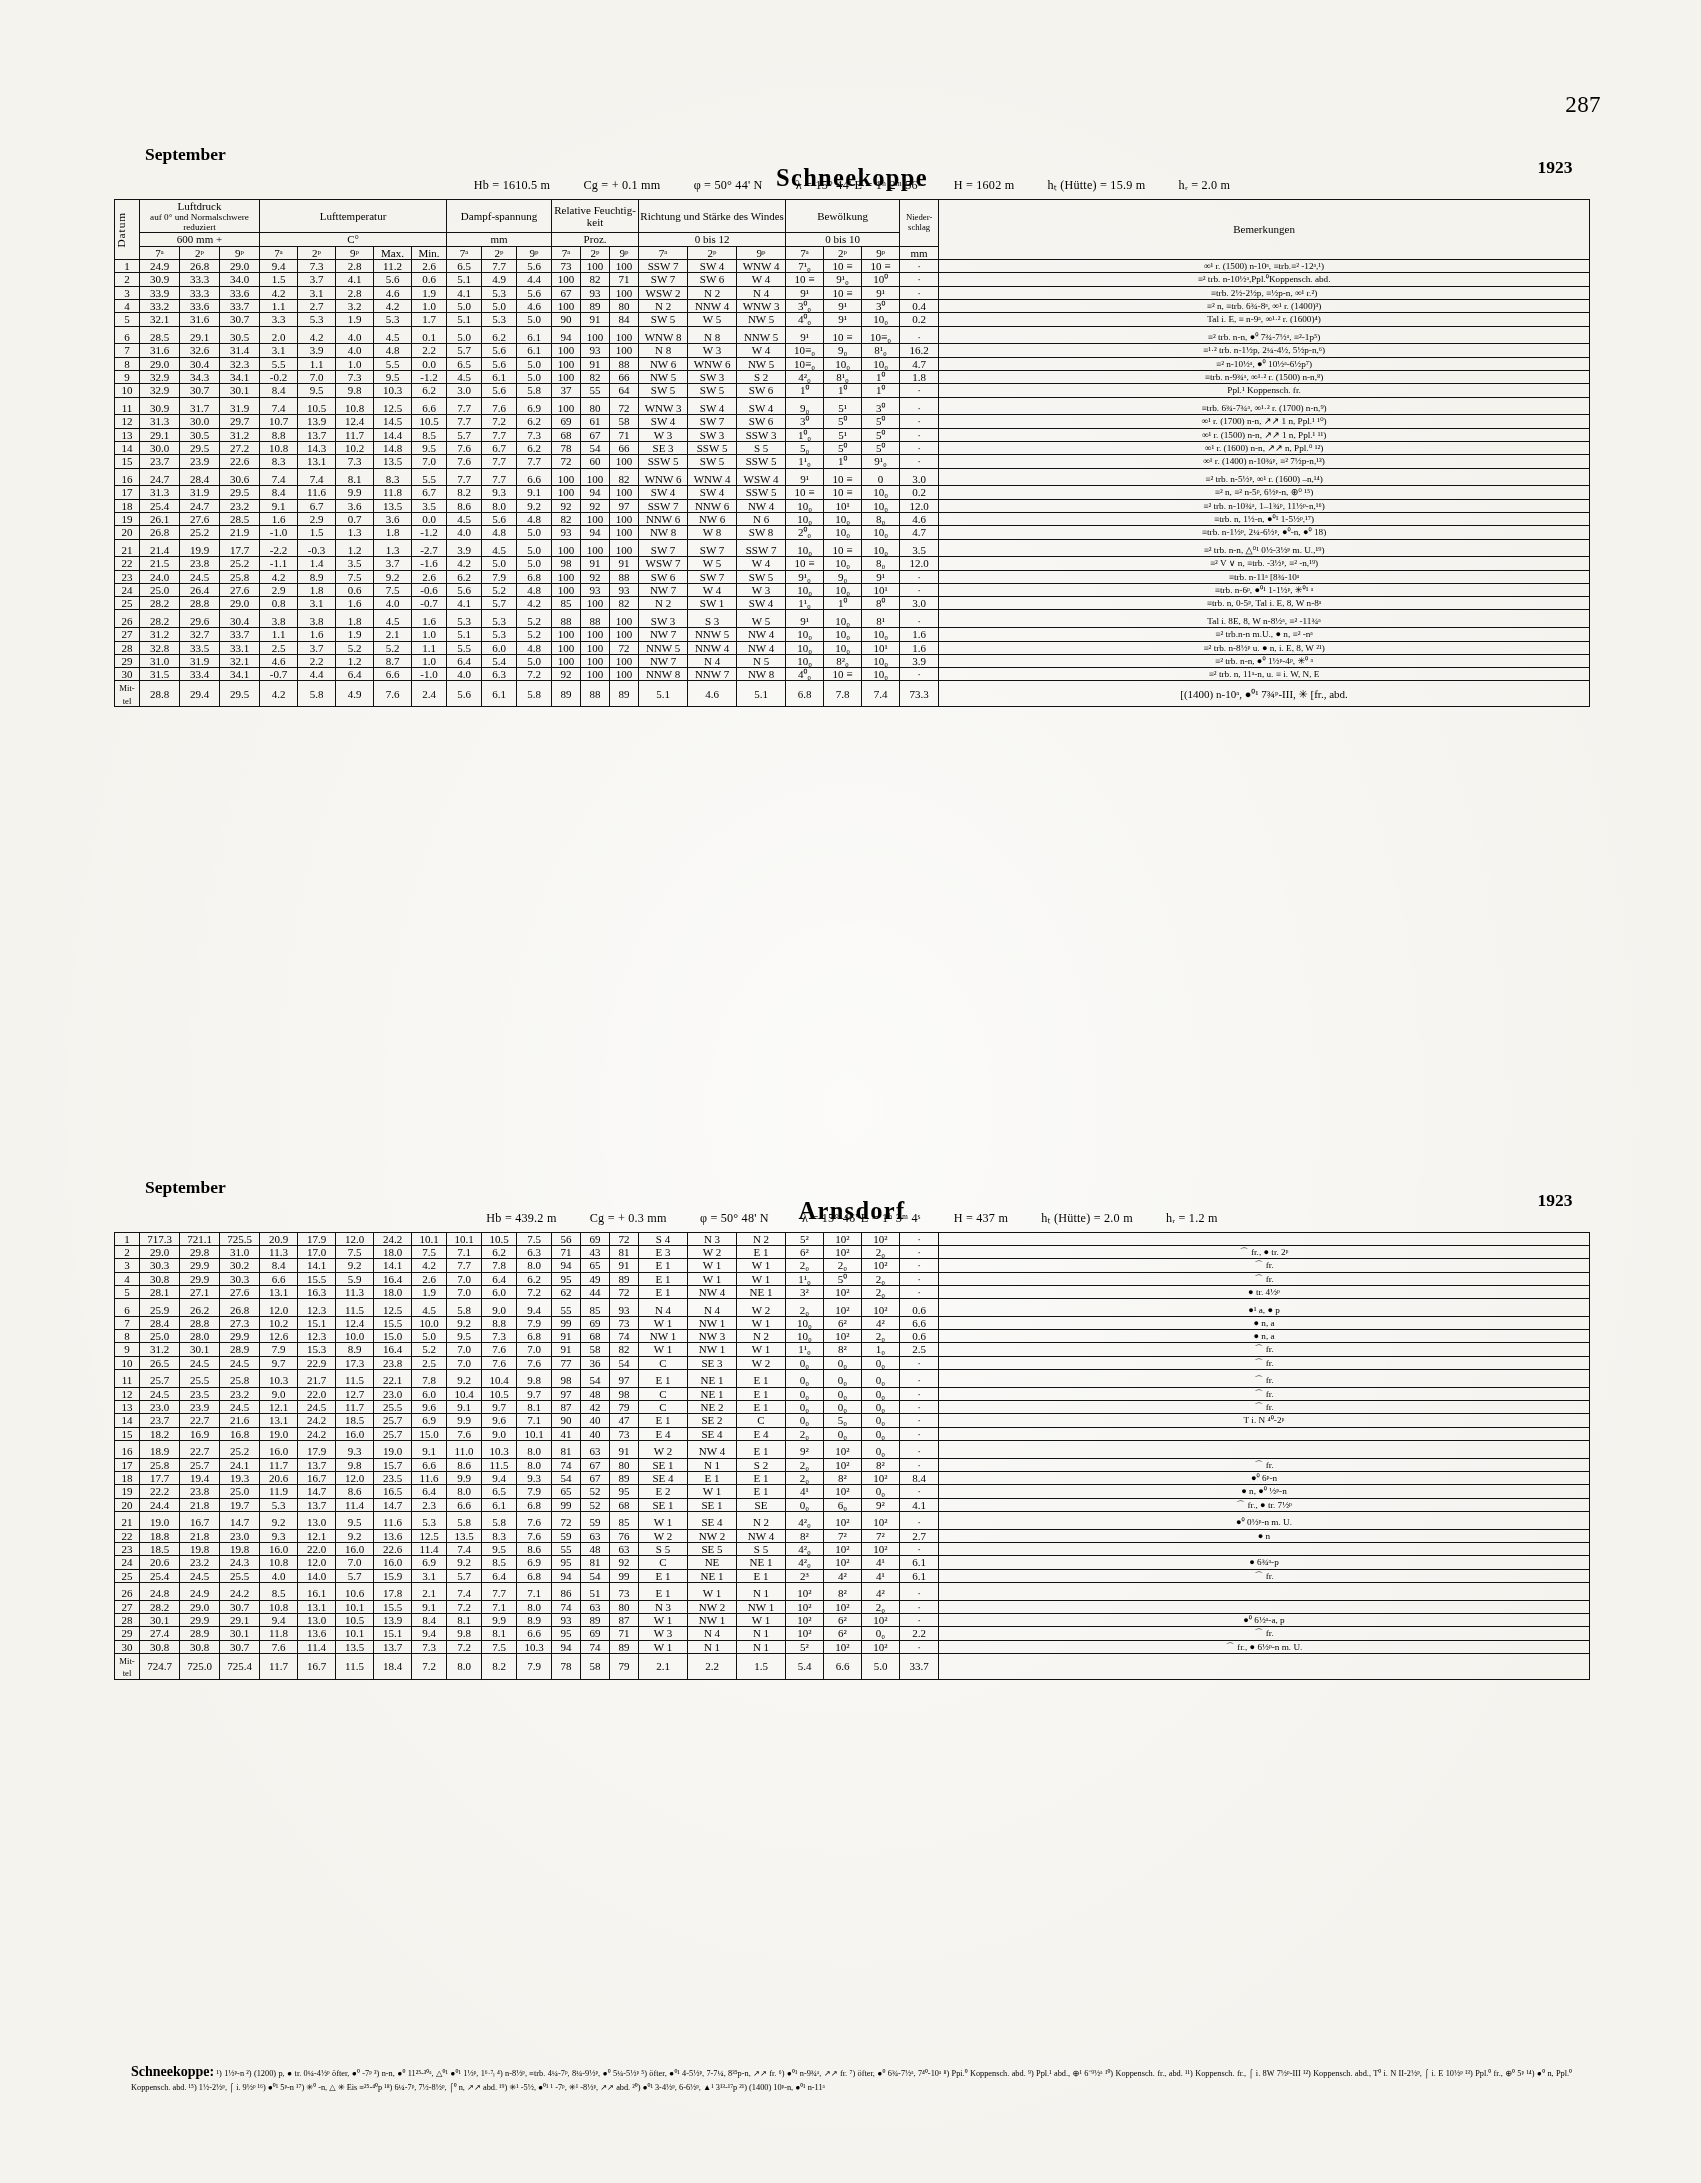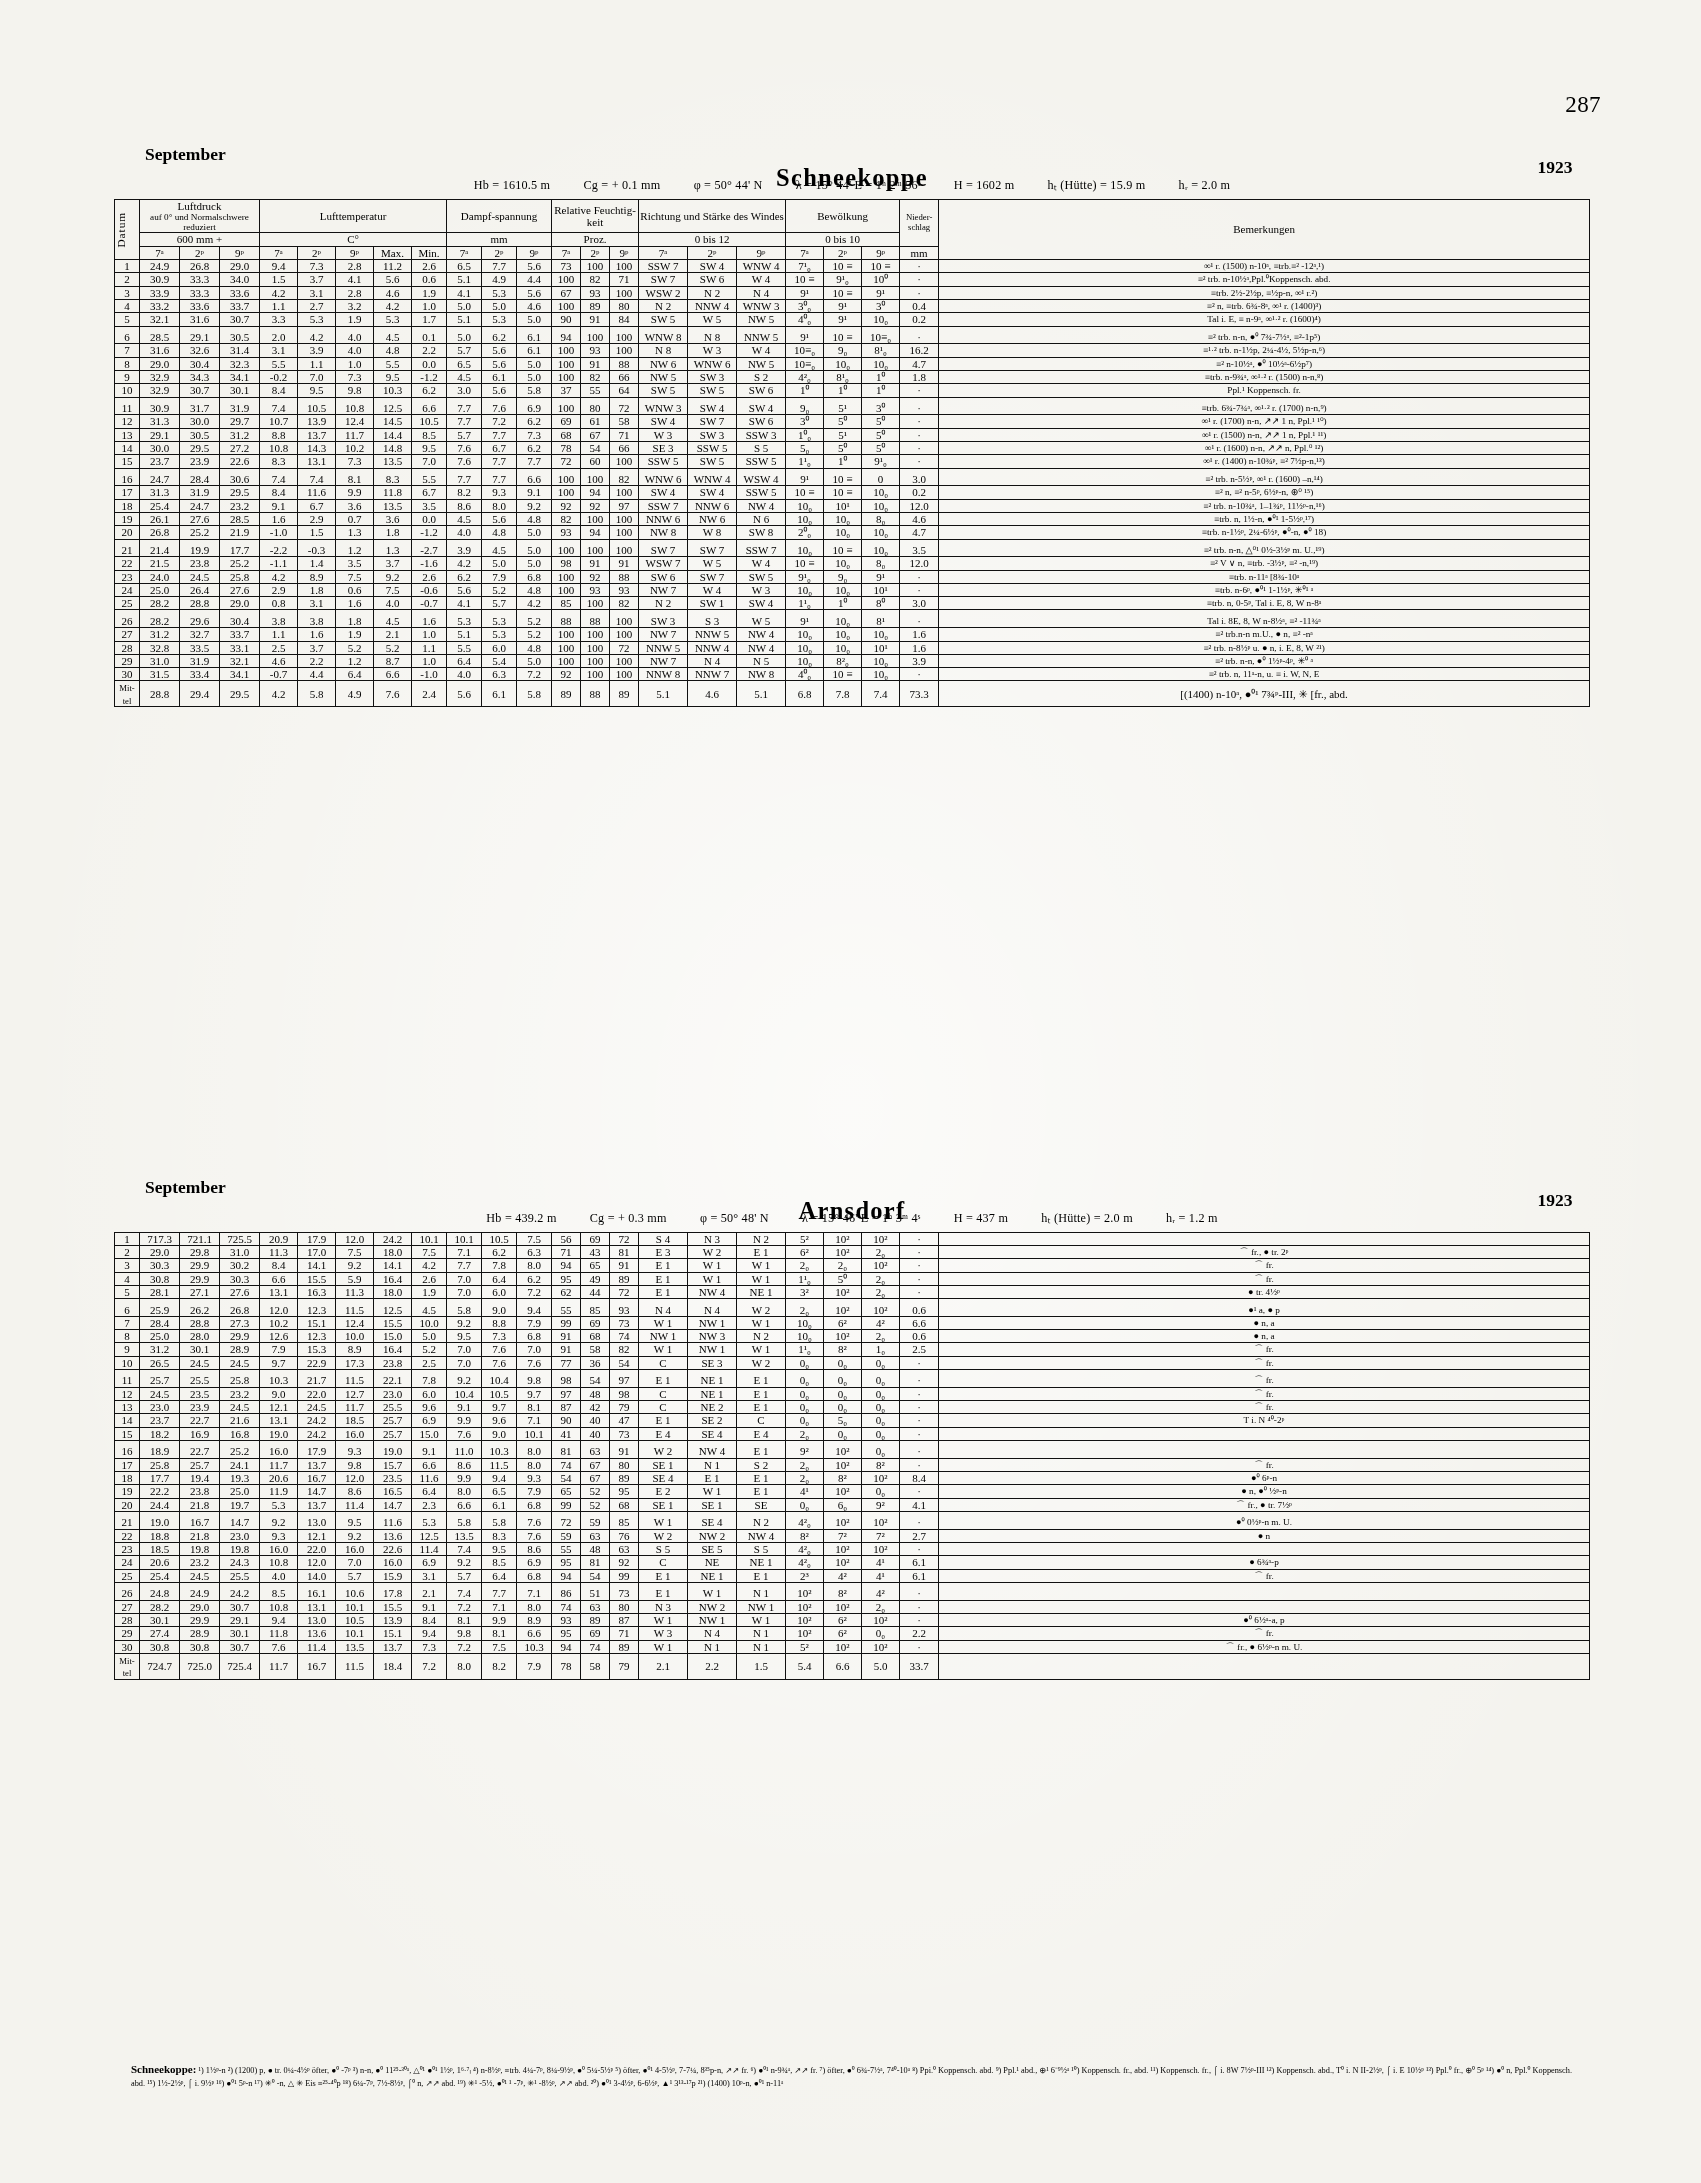--- a/index.html
+++ b/index.html
@@ -78,21 +78,21 @@
   tr.mittel td{font-size:11px;}
   .mittellabel{font-size:8.7px;line-height:1.0;}
   .ortszeit{
     position:absolute;left:0;right:0;text-align:center;
     font-style:italic;font-size:13px;letter-spacing:0.4px;
   }
   .footnotes{
     position:absolute;left:131px;width:1441px;
     font-size:8.3px;line-height:1.5;text-align:justify;
   }
-  .footnotes b{font-size:11px;}
+  .footnotes b{font-size:14px;}
 </style>
 </head>
 <body>
 
 <div id="page">
   <div id="sheet">
     <div class="pgnum">287</div>
 
     <div class="stationblock" id="st0" style="top:144px;">
       <div class="hdrline">

